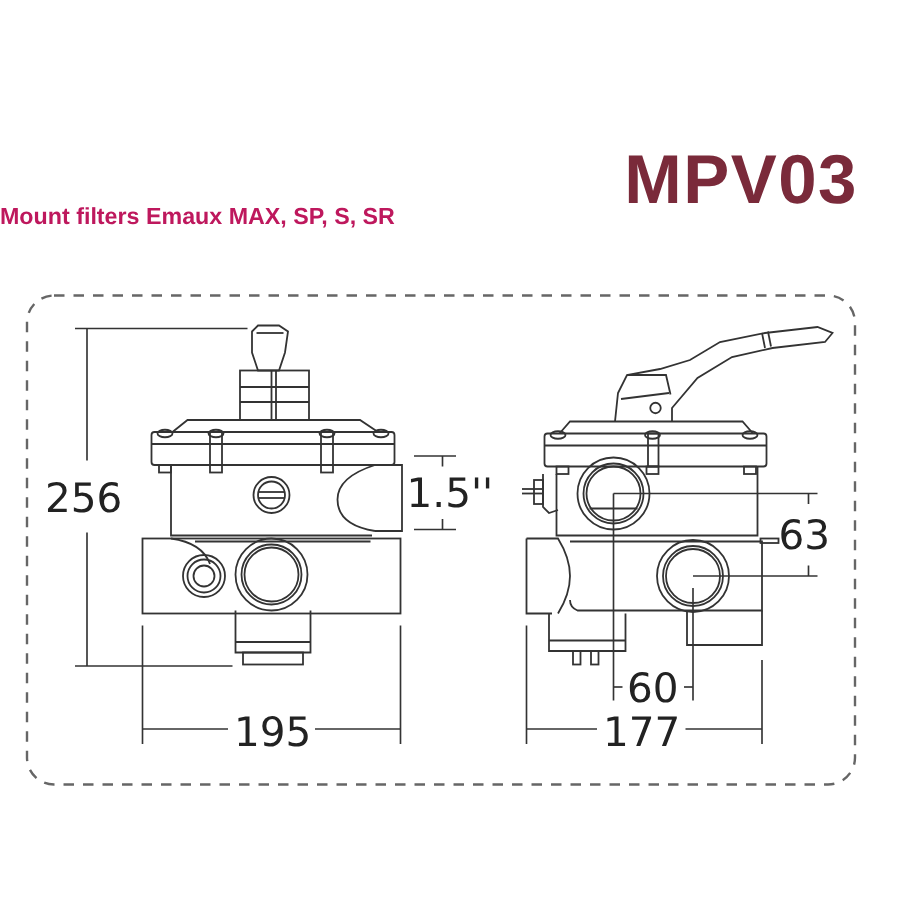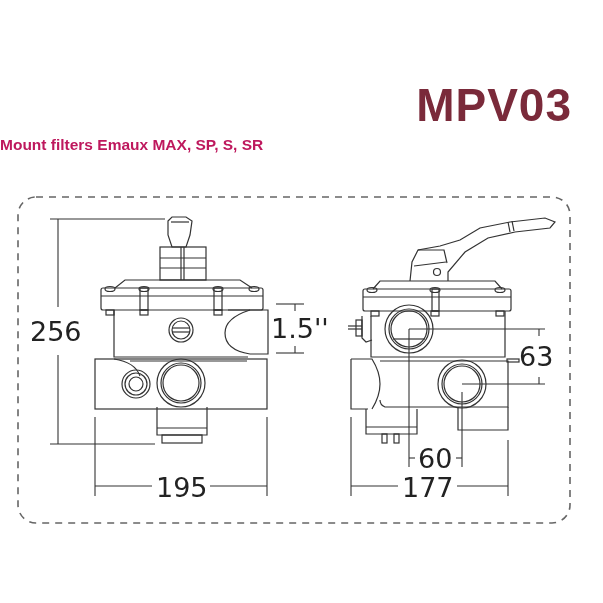--- a/index.html
+++ b/index.html
@@ -1,17 +1,17 @@
 <!DOCTYPE html>
 <html><head>
   <meta charset="utf-8">
   <style>
     html, body { margin: 0; padding: 0; background: #ffffff; }
     body { width: 603px; height: 603px; position: relative; overflow: hidden; font-family: "Liberation Sans", sans-serif; }
-    .title { position: absolute; left: 0; width: 572px; top: 82px; text-align: right; color: #7a2a3a; font-weight: bold; font-size: 46px; letter-spacing: 1px; line-height: 1; }
+    .title { position: absolute; left: 0; width: 572px; top: 96px; text-align: right; color: #7a2a3a; font-weight: bold; font-size: 46px; letter-spacing: 1px; line-height: 1; }
     .subtitle { position: absolute; left: 0; width: 558px; top: 137px; text-align: left; color: #be185d; font-weight: bold; font-size: 15.5px; line-height: 1; }
     svg.dwg { position: absolute; left: 0; top: 0; }
     .dimtxt { font-family: "DejaVu Sans", sans-serif; font-size: 27px; fill: #222; }
   </style>
 </head>
 <body>
 
 <div class="title">MPV03</div>
 <div class="subtitle">Mount filters Emaux MAX, SP, S, SR</div>
 

